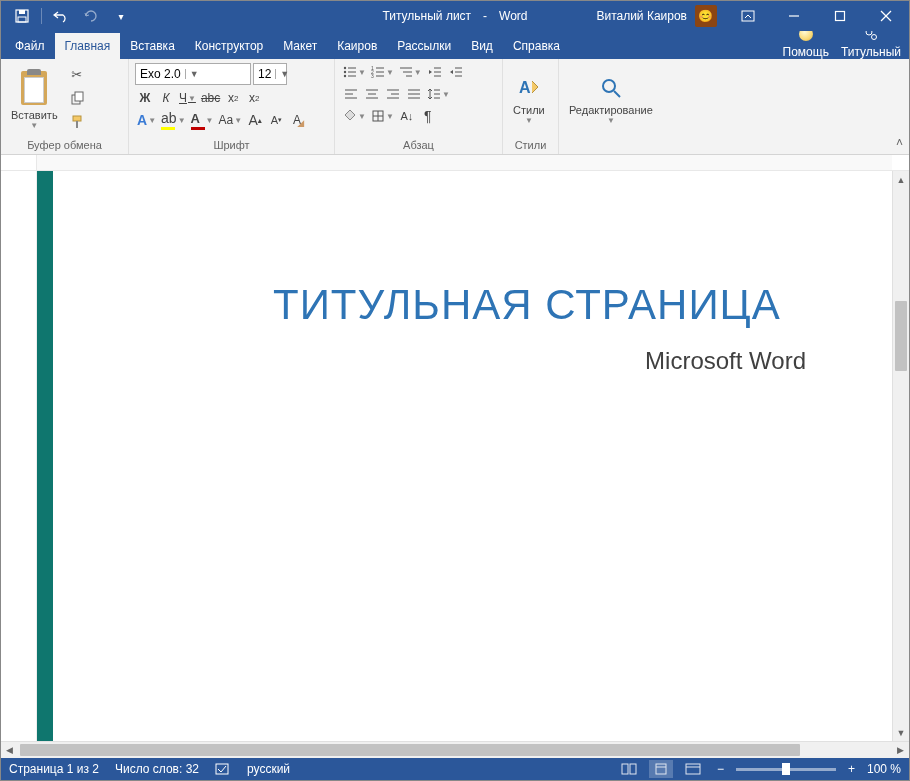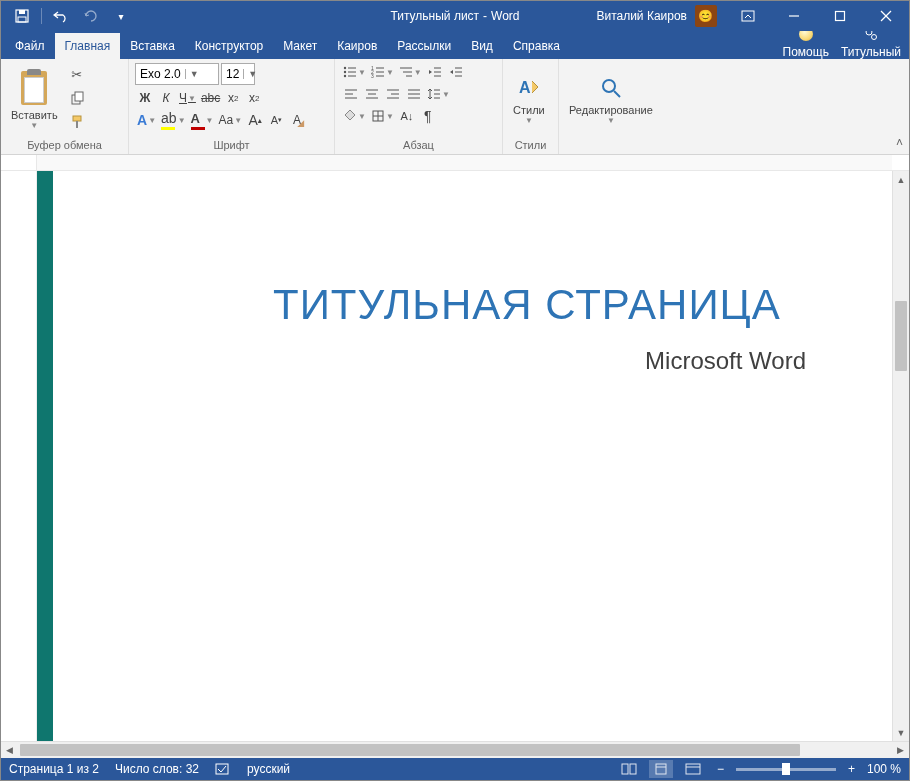--- a/index.html
+++ b/index.html
@@ -3,21 +3,21 @@
 <meta charset="utf-8">
 <style>
 * { box-sizing: border-box; margin: 0; padding: 0; }
 body { font-family: "Segoe UI", Tahoma, sans-serif; font-size: 12px; background: #fff; width: 910px; height: 781px; overflow: hidden; position: relative; border: 1px solid #888; }
 
 
 .titlebar { height: 30px; background: #2b579a; color: #fff; display: flex; align-items: center; position: relative; }
 .qat { display: flex; align-items: center; gap: 4px; padding-left: 8px; }
 .qat-btn { width: 26px; height: 26px; display: flex; align-items: center; justify-content: center; color: #fff; cursor: pointer; }
 .qat-sep { width: 1px; height: 16px; background: rgba(255,255,255,0.3); margin: 0 2px; }
-.title-center { position: absolute; left: 50%; transform: translateX(-50%); display: flex; align-items: center; gap: 4px; font-size: 12px; }
+.title-center { position: absolute; left: 50%; transform: translateX(-50%); display: flex; align-items: center; gap: 12px; font-size: 12px; }
 .title-right { margin-left: auto; display: flex; align-items: center; }
 .user-name { padding: 0 8px; font-size: 12px; }
 .avatar { width: 22px; height: 22px; background: #8b4513; border-radius: 2px; margin-right: 8px; display:flex;align-items:center;justify-content:center; font-size:12px; }
 .win-btn { width: 46px; height: 30px; display: flex; align-items: center; justify-content: center; cursor: pointer; }
 
 
 .tabs { height: 28px; background: #2b579a; display: flex; align-items: flex-end; padding-left: 4px; }
 .tab { padding: 6px 10px; color: #fff; font-size: 12px; cursor: pointer; }
 .tab.active { background: #f3f3f3; color: #2b579a; }
 .tab-right { margin-left: auto; display: flex; align-items: center; padding-right: 8px; gap: 12px; }
@@ -36,21 +36,21 @@
 .clip-icon { width: 32px; height: 38px; position: relative; }
 .clip-board { width: 26px; height: 34px; background: #d4a759; border-radius: 2px; position: absolute; left: 3px; top: 2px; }
 .clip-paper { width: 20px; height: 26px; background: #fff; position: absolute; left: 6px; top: 8px; border: 1px solid #ccc; }
 .clip-clip { width: 14px; height: 6px; background: #888; border-radius: 2px 2px 0 0; position: absolute; left: 9px; top: 0; }
 
 .side-col { display: flex; flex-direction: column; gap: 2px; padding: 2px; }
 .sm-btn { width: 22px; height: 22px; display: flex; align-items: center; justify-content: center; cursor: pointer; color: #555; font-size: 13px; }
 
 .font-row1 { display: flex; align-items: center; gap: 2px; padding: 2px; }
 .font-combo { height: 22px; border: 1px solid #ababab; background: #fff; display: flex; align-items: center; padding: 0 4px; font-size: 12px; cursor: text; }
-.font-name { width: 84px; }
+.font-name { width: 116px; }
 .font-size { width: 34px; }
 .combo-arrow { border-left: 1px solid #ababab; padding-left: 4px; margin-left: 4px; color: #666; cursor: pointer; font-size: 9px; }
 
 .btn-row { display: flex; align-items: center; gap: 1px; padding: 1px 2px; }
 .rb { min-width: 20px; height: 20px; display: flex; align-items: center; justify-content: center; cursor: pointer; font-size: 12px; color: #444; padding: 0 2px; }
 .rb.bold { font-weight: bold; }
 .rb.italic { font-style: italic; }
 .rb.under { text-decoration: underline; }
 .rb.strike { text-decoration: line-through; }
 .rb .dd { font-size: 8px; margin-left: 1px; color: #888; }

